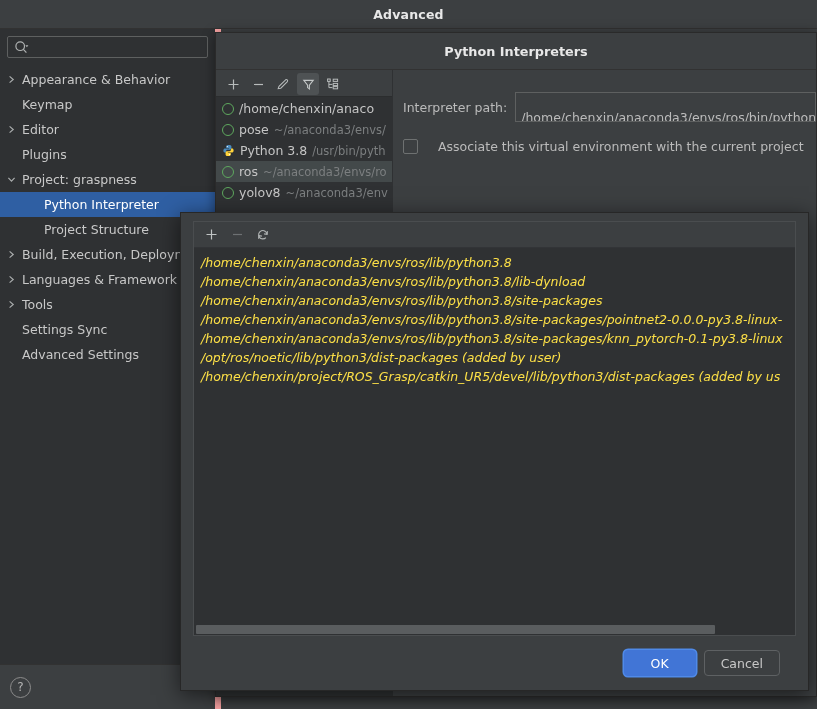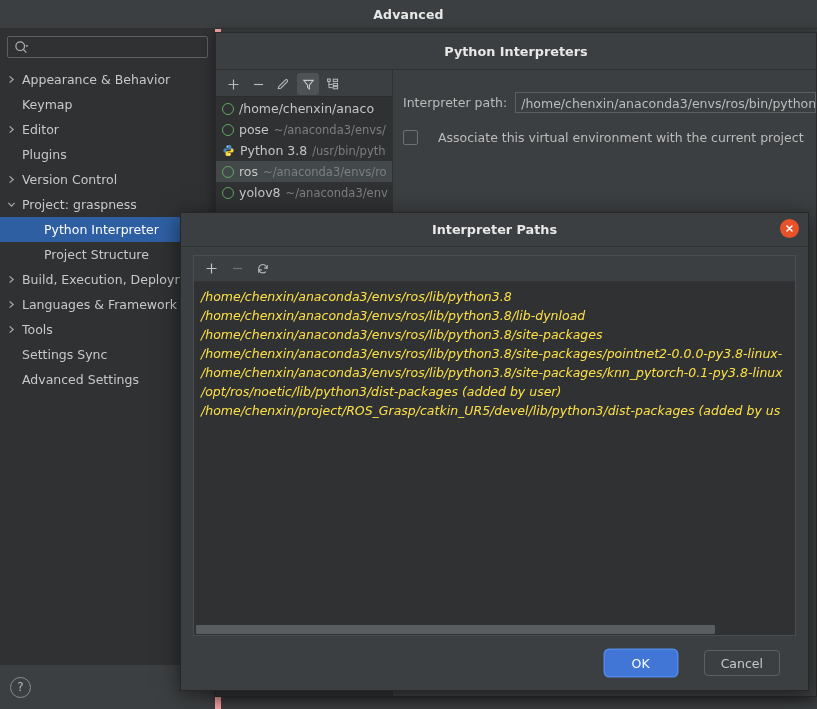--- a/index.html
+++ b/index.html
@@ -267,21 +267,21 @@
     align-items: center;
     gap: 8px;
     white-space: nowrap;
   }
   .detail-label { font-size: 12.5px; color: #bbbbbb; }
   .path-field {
     border: 1px solid #5e6060;
     background: #3c3f41;
     height: 21px;
     line-height: 21px;
-    padding: 0 5px;
+    padding: 14px 5px;
     color: #bcbcbc;
     font-size: 12.5px;
     width: 320px;
     box-sizing: border-box;
     overflow: hidden;
     white-space: nowrap;
   }
   .checkbox-row {
     display: flex;
     align-items: center;
@@ -397,21 +397,21 @@
     width: 87%;
     background: #5a5d5f;
     border-radius: 1px;
   }
   .paths-buttons {
     height: 54px;
     flex: 0 0 54px;
     display: flex;
     align-items: center;
     justify-content: flex-end;
-    gap: 27px;
+    gap: 8px;
     padding-right: 16px;
   }
   .btn {
     min-width: 72px;
     height: 26px;
     padding: 0 16px;
     border-radius: 4px;
     font-size: 12.5px;
     font-family: inherit;
     display: flex;
@@ -486,28 +486,20 @@
               </svg>
           </span>
           <span>Editor</span>
         </div>
 
         <div class="tree-item">
           <span class="tree-arrow"></span>
           <span>Plugins</span>
         </div>
 
-        <div class="tree-item">
-          <span class="tree-arrow">
-            <svg width="9" height="9" viewBox="0 0 9 9">
-                <path d="M2.6 1.4 L6.2 4.5 L2.6 7.6" fill="none" stroke="#a9acac" stroke-width="1.2"></path>
-              </svg>
-          </span>
-          <span>Version Control</span>
-        </div>
 
         <div class="tree-item">
           <span class="tree-arrow">
             <svg width="9" height="9" viewBox="0 0 9 9">
                 <path d="M1.4 2.9 L4.5 6.2 L7.6 2.9" fill="none" stroke="#a9acac" stroke-width="1.2"></path>
               </svg>
           </span>
           <span>Project: graspness</span>
         </div>
 
@@ -653,28 +645,20 @@
       <div class="checkbox-row">
         <span class="checkbox-box"></span>
         <span class="checkbox-label">Associate this virtual environment with the current project</span>
       </div>
     </div>
   </div>
 </div>
 
 <div class="paths-dialog">
 
-  <div class="paths-titlebar">
-    <div class="paths-title">Interpreter Paths</div>
-    <div class="close-btn">
-      <svg width="11" height="11" viewBox="0 0 11 11">
-        <path d="M3 3 L8 8 M8 3 L3 8" stroke="#ffffff" stroke-width="1.5" stroke-linecap="round"></path>
-      </svg>
-    </div>
-  </div>
 
   <div class="paths-content">
     <div class="paths-panel">
 
       <div class="paths-toolbar">
         <div class="tb-btn">
           <svg width="13" height="13" viewBox="0 0 13 13">
               <path d="M6.5 1.5 V11.5 M1.5 6.5 H11.5" stroke="#c0c4c4" stroke-width="1.2"></path>
             </svg>
         </div>

